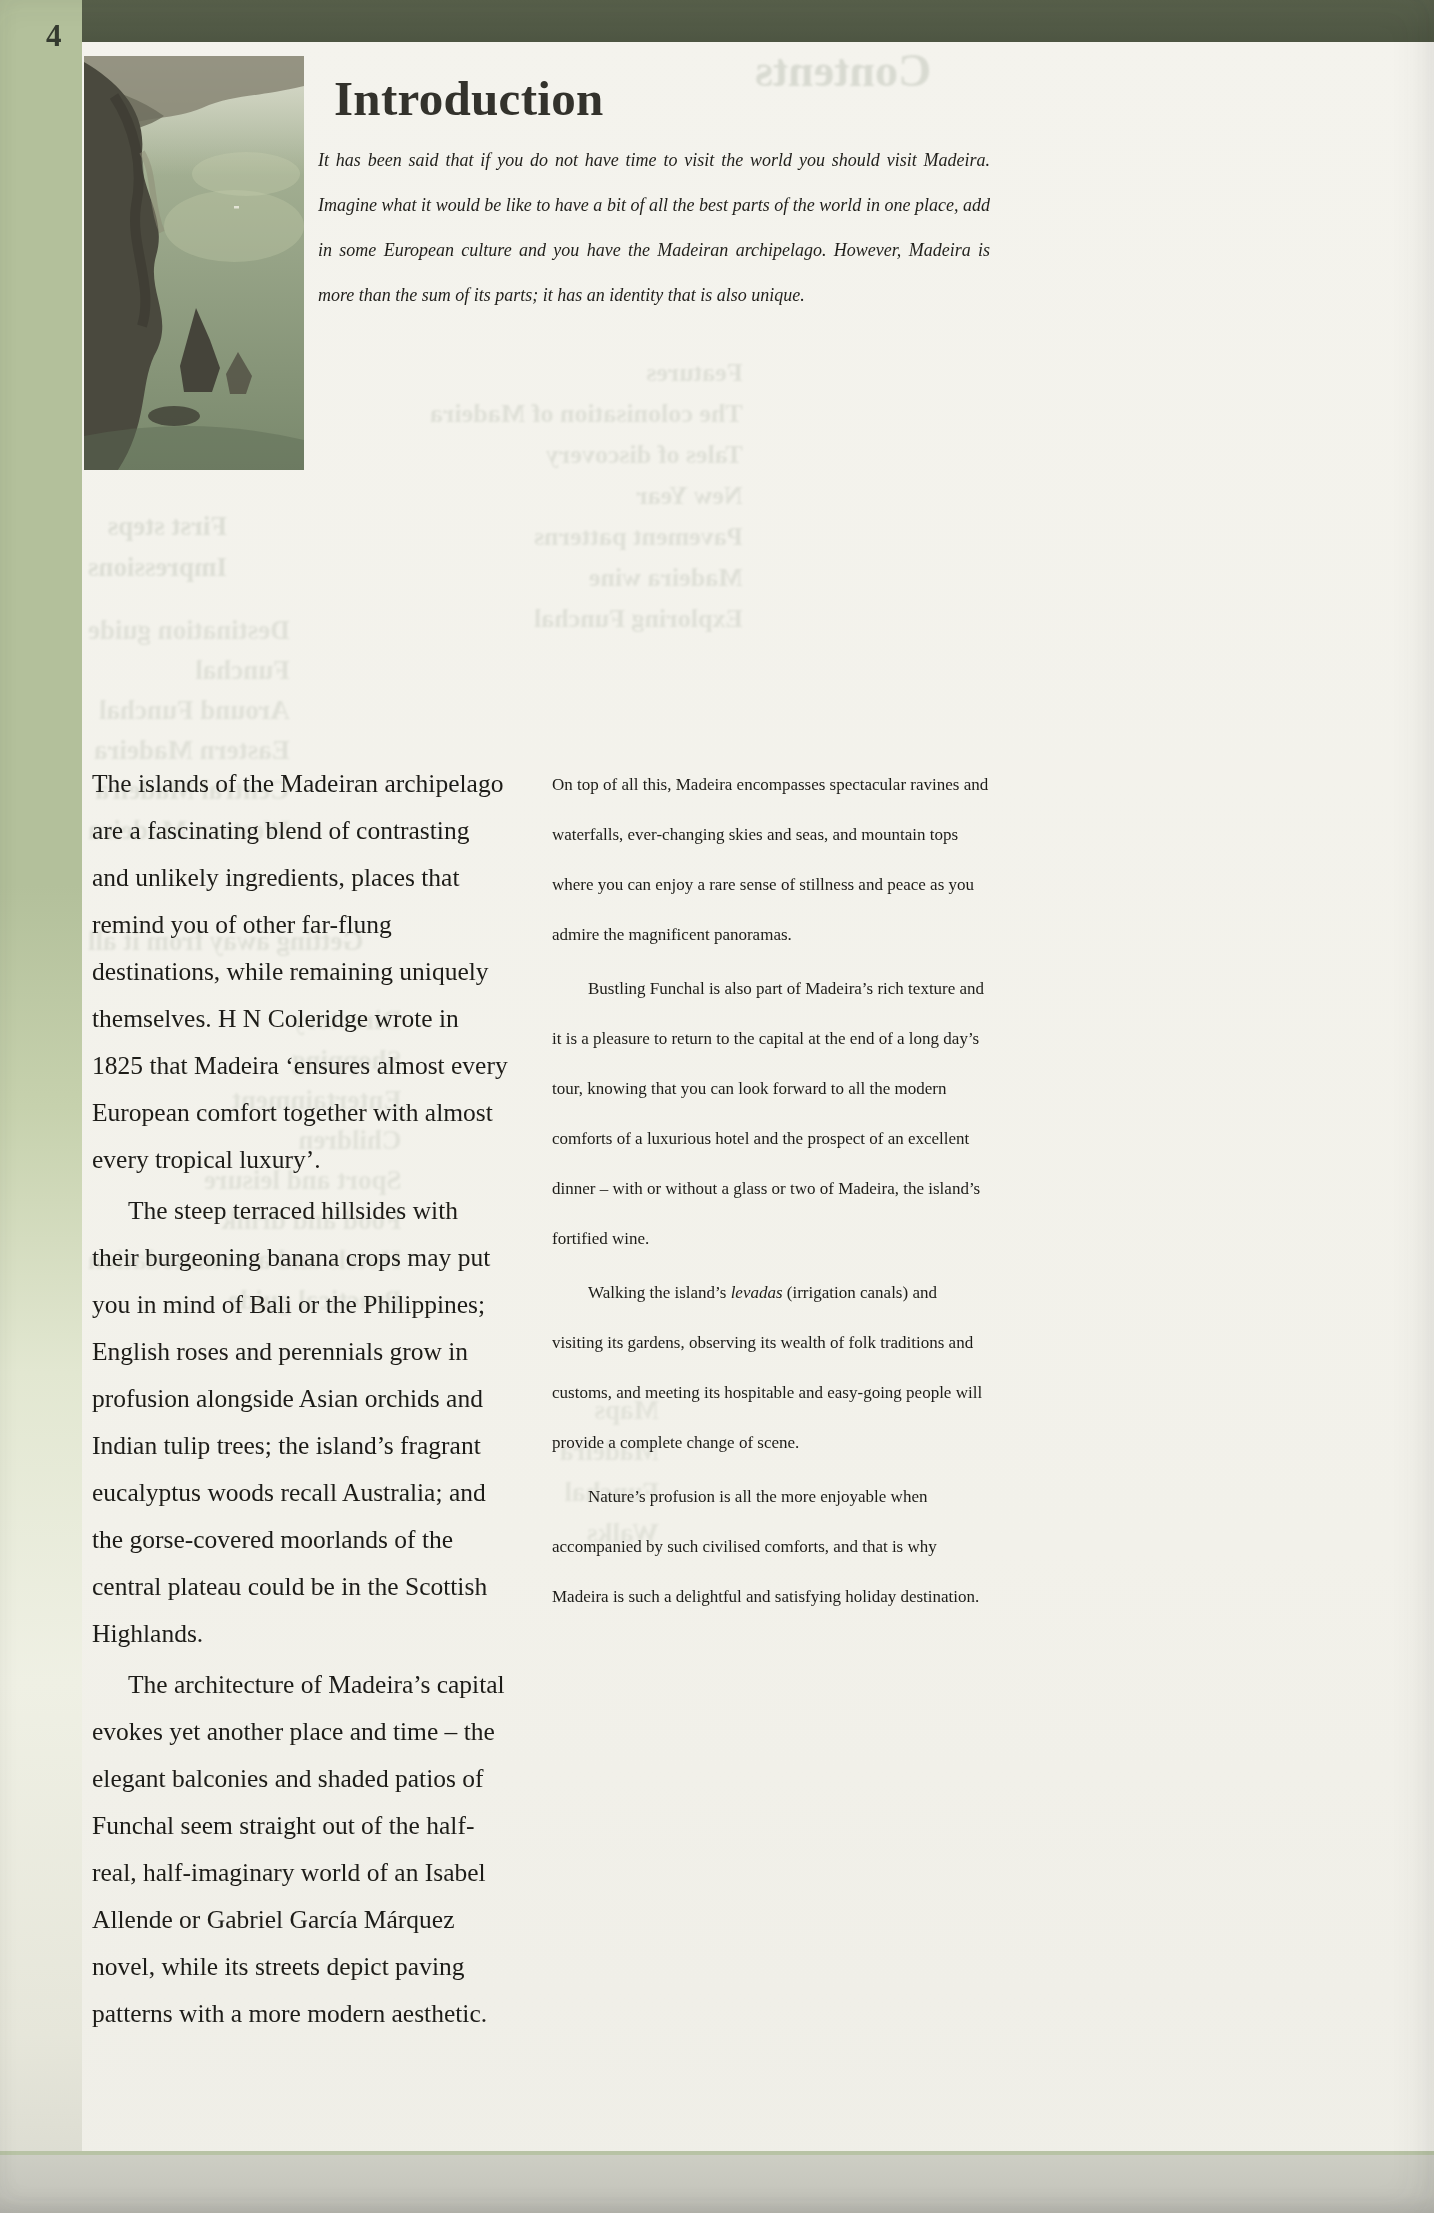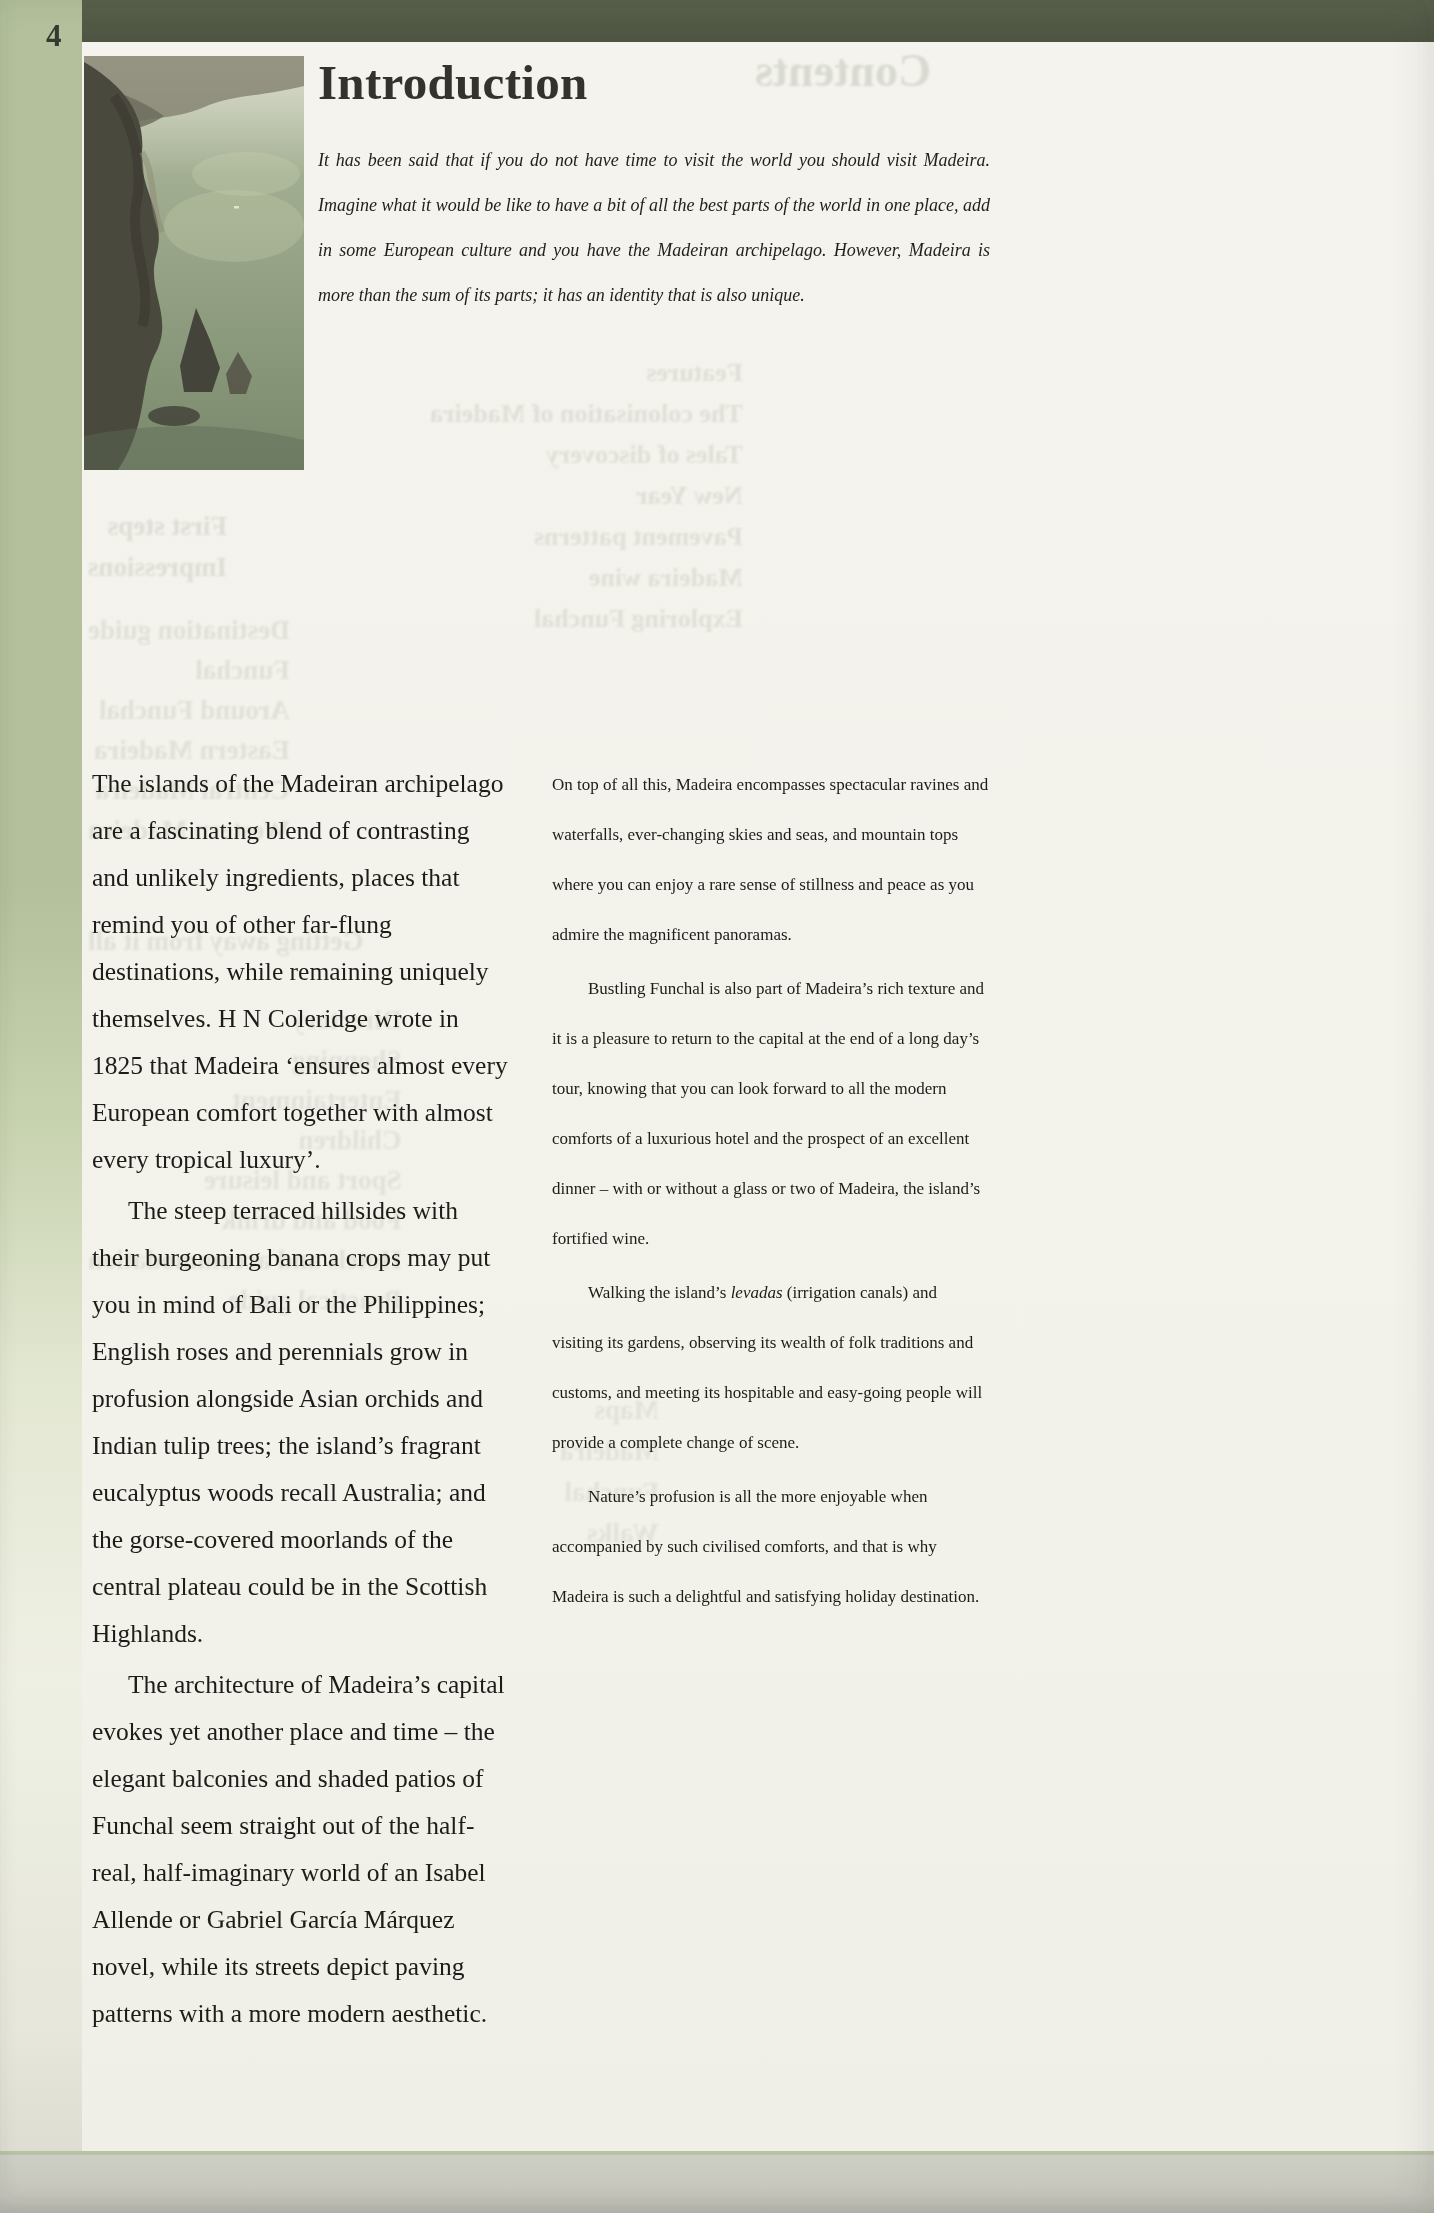--- a/index.html
+++ b/index.html
@@ -49,21 +49,21 @@
   .g-directory  { left:88px;  top:1000px; font-size:27px; line-height:40px; opacity:0.11; }
   .g-maps       { left:560px; top:1390px; font-size:27px; line-height:41px; opacity:0.10; }
   
   .photo {
     position:absolute; left:84px; top:56px; width:220px; height:414px;
     margin:0; z-index:2;
   }
   .photo svg { display:block; width:100%; height:100%; }
   
   .title {
-    position:absolute; left:318px; top:54px; margin:0; z-index:2;
+    position:absolute; left:318px; top:54px; margin:16px; z-index:2;
     font-size:49px; font-weight:700; color:#33322c; letter-spacing:0.3px;
   }
   .intro {
     position:absolute; left:318px; top:138px; width:672px; margin:0; z-index:2;
     font-style:italic; font-size:18px; line-height:45px;
     text-align:justify; color:#201f1b;
   }
   .columns {
     position:absolute; left:88px; top:756px; width:908px; z-index:2;
     display:flex; gap:36px; color:#1d1c18;

